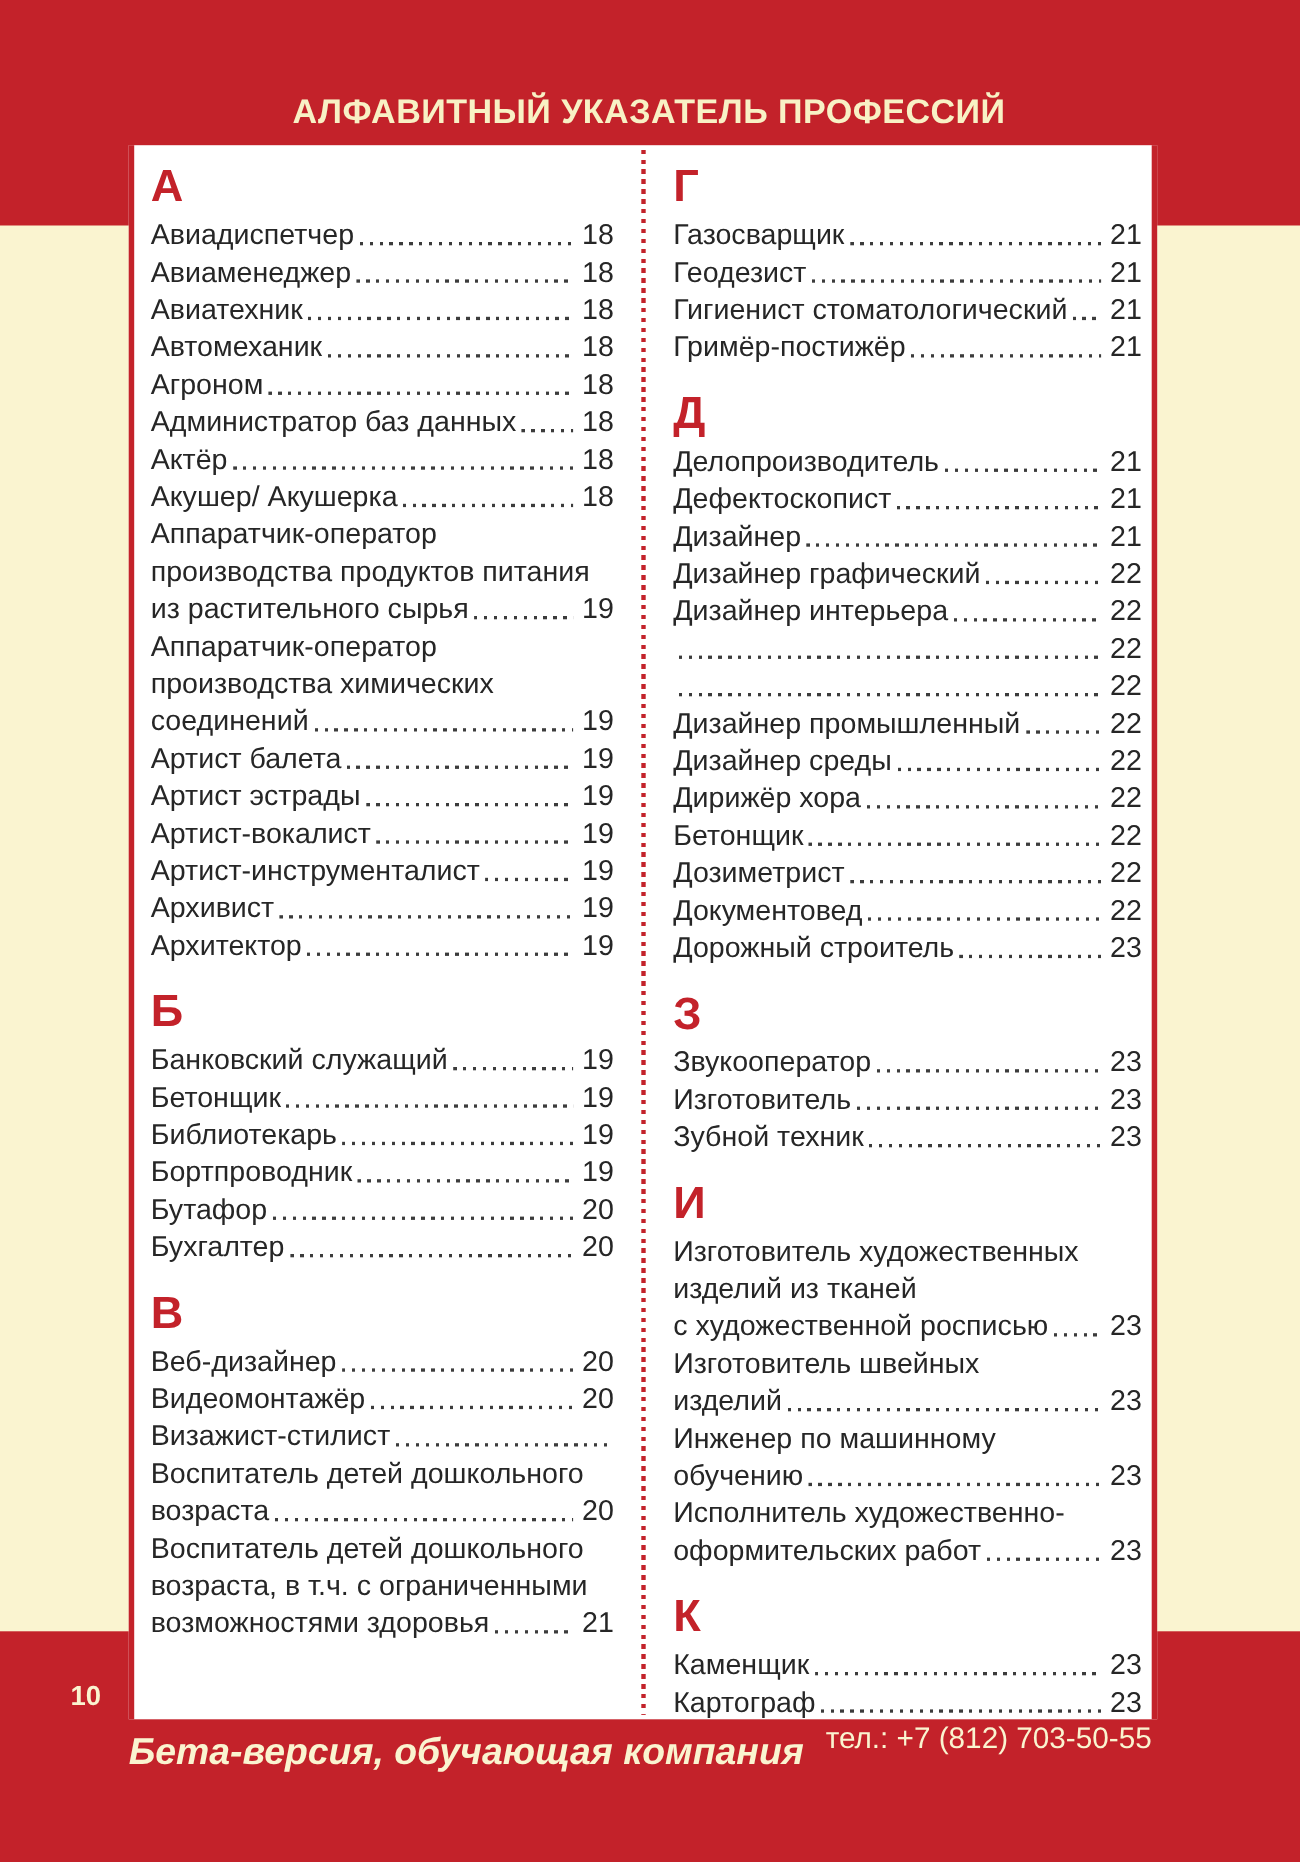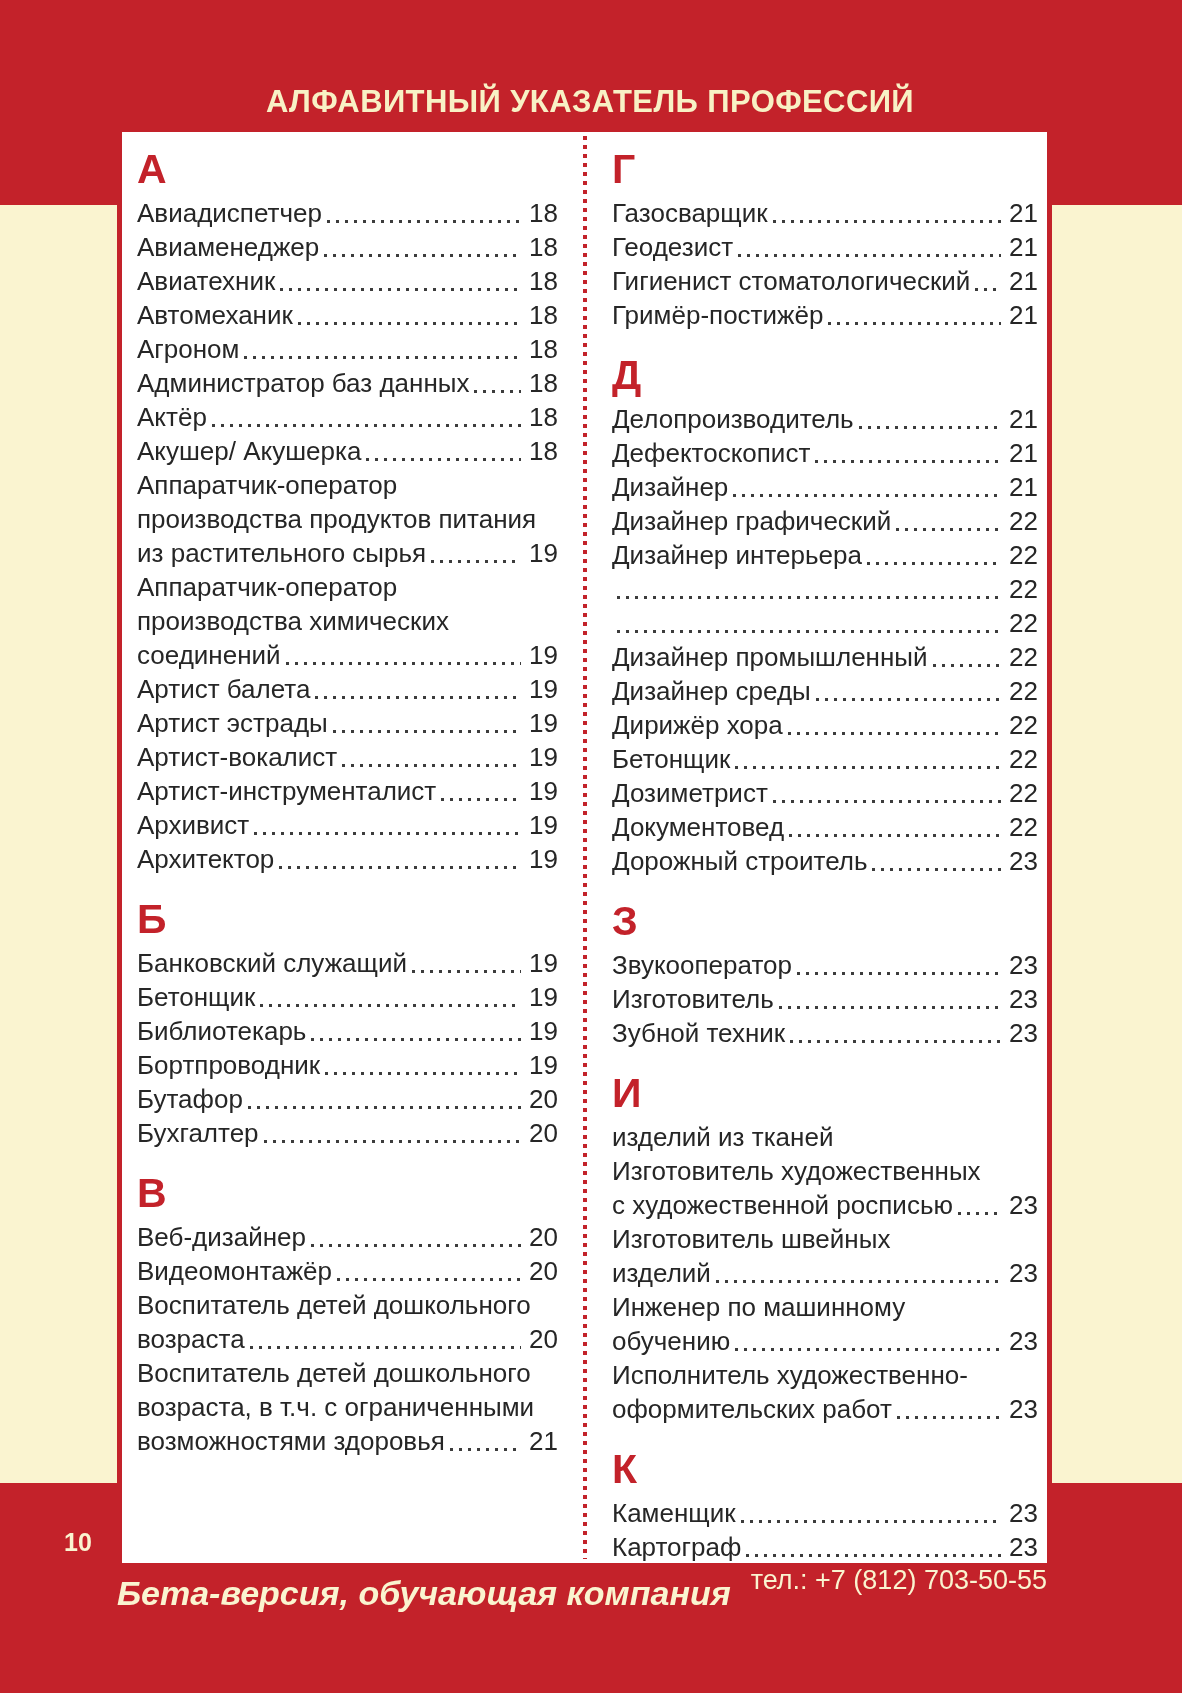--- a/index.html
+++ b/index.html
@@ -204,20 +204,24 @@
           <span class="name">Веб-дизайнер</span>
           <span class="leader"></span>
           <span class="pagenum">20</span>
         </div>
         <div class="row">
           <span class="name">Видеомонтажёр</span>
           <span class="leader"></span>
           <span class="pagenum">20</span>
         </div>
         <div class="row">
+          <span class="name">Визажист-стилист</span>
+          <span class="leader"></span>
+        </div>
+        <div class="row">
           <span class="name">Воспитатель детей дошкольного</span>
         </div>
         <div class="row">
           <span class="name">возраста</span>
           <span class="leader"></span>
           <span class="pagenum">20</span>
         </div>
         <div class="row">
           <span class="name">Воспитатель детей дошкольного</span>
         </div>
@@ -341,24 +345,24 @@
         </div>
         <div class="row">
           <span class="name">Зубной техник</span>
           <span class="leader"></span>
           <span class="pagenum">23</span>
         </div>
       </div>
       <div class="section">
         <div class="section-letter">И</div>
         <div class="row">
+          <span class="name">Изготовитель художественных</span>
+        </div>
+        <div class="row">
           <span class="name">изделий из тканей</span>
-        </div>
-        <div class="row">
-          <span class="name">Изготовитель художественных</span>
         </div>
         <div class="row">
           <span class="name">с художественной росписью</span>
           <span class="leader"></span>
           <span class="pagenum">23</span>
         </div>
         <div class="row">
           <span class="name">Изготовитель швейных</span>
         </div>
         <div class="row">

